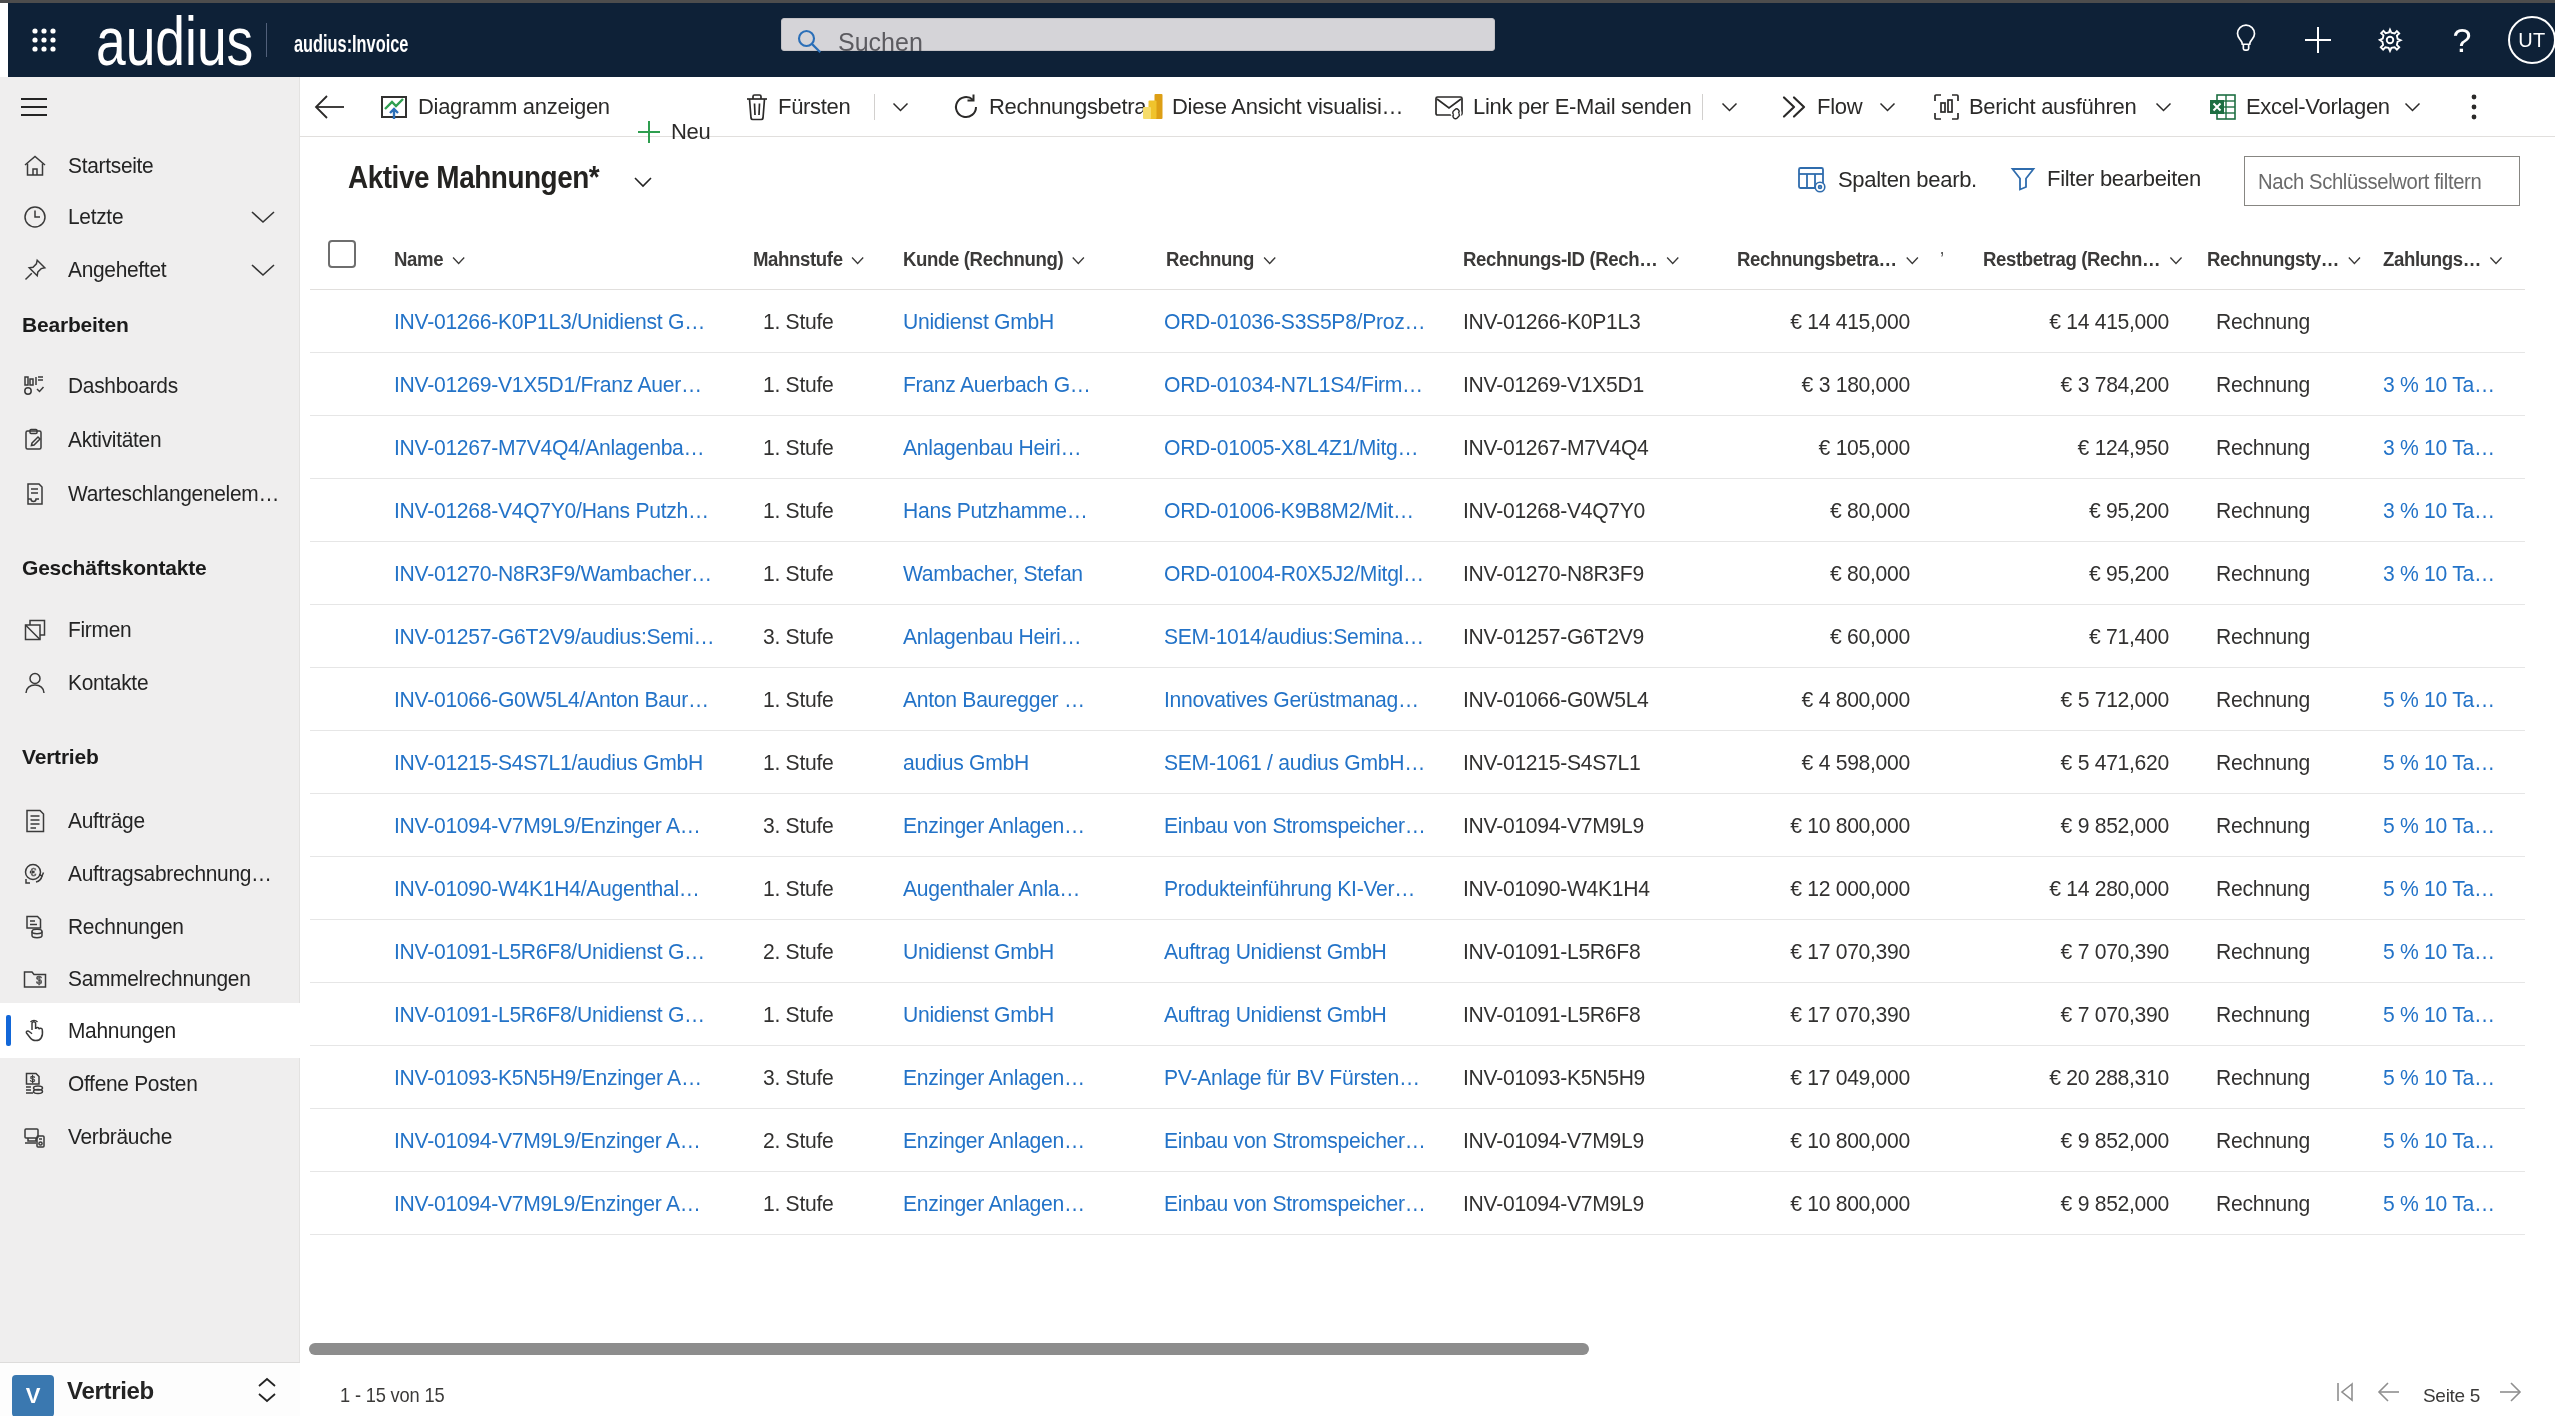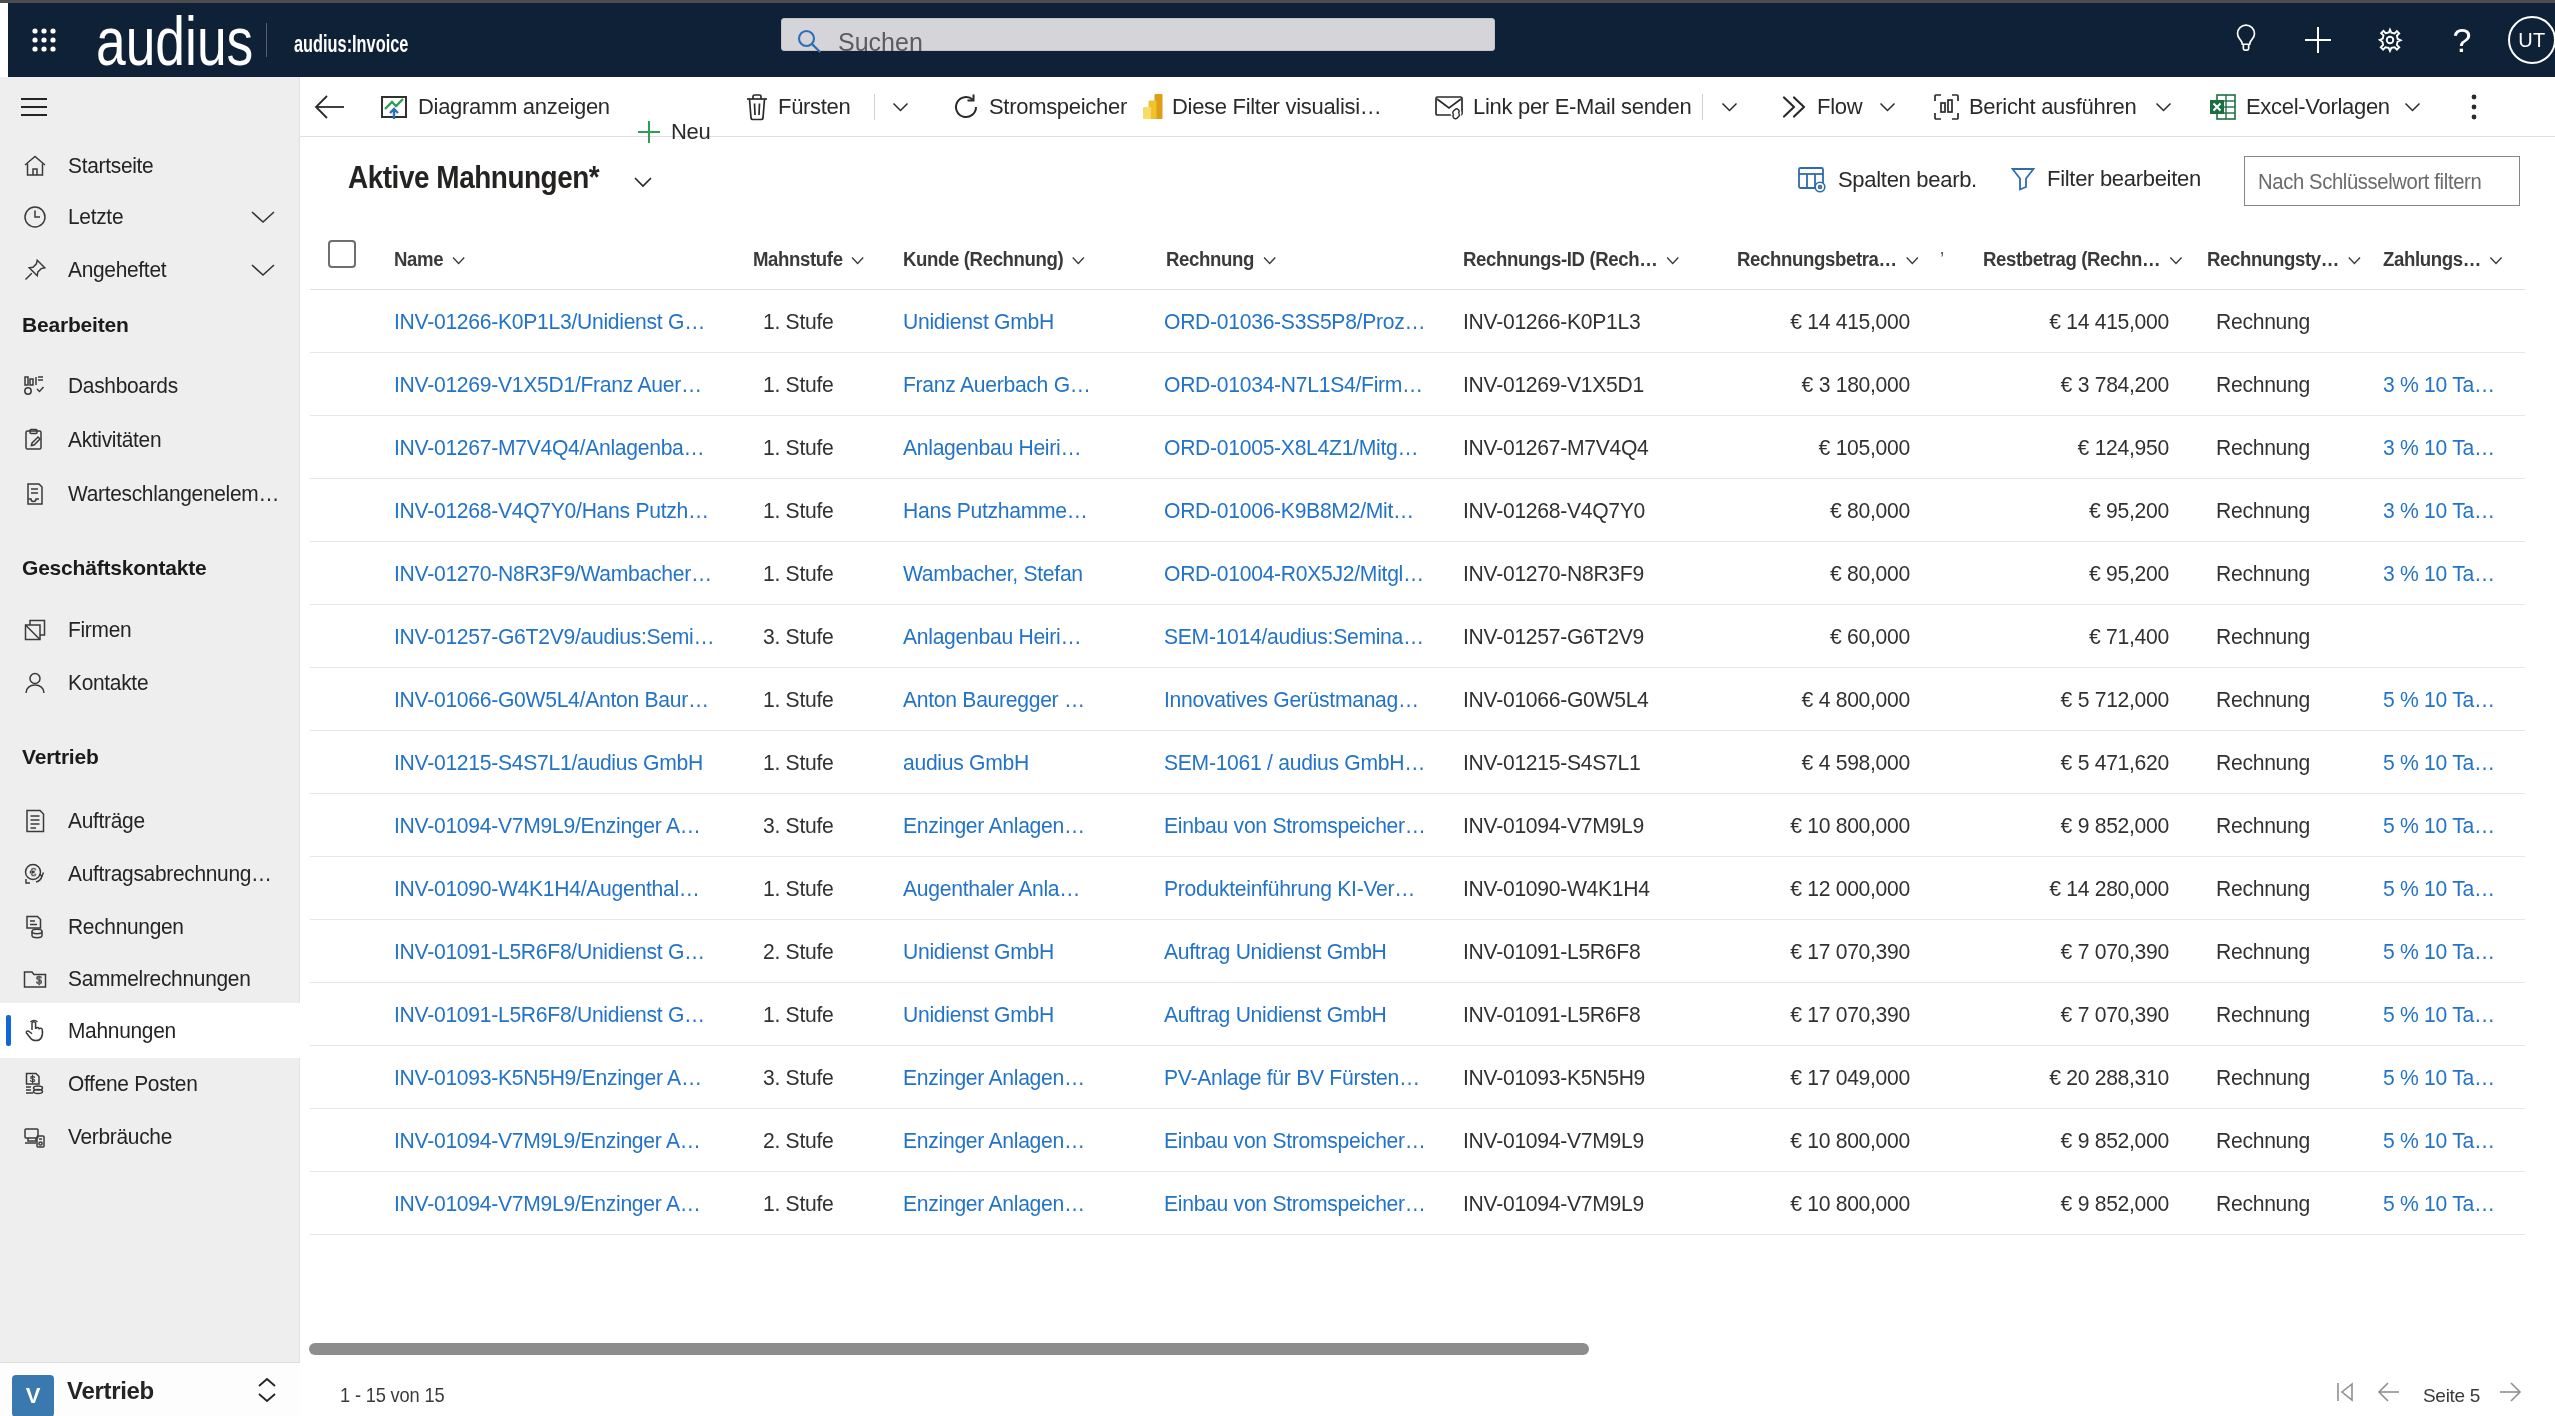--- a/index.html
+++ b/index.html
@@ -318,29 +318,29 @@
       <div class="cmd" style="left:892px;">
         <svg width="17" height="10" viewBox="0 0 17 10" fill="none" stroke="#2b2a29" stroke-width="1.5">
           <polyline points="1.5,1.5 8.5,8.5 15.5,1.5"></polyline>
         </svg>
       </div>
       <div class="cmd" style="left:952px;">
         <svg width="28" height="28" viewBox="0 0 28 28" fill="none" stroke="#2b2a29" stroke-width="2">
           <path d="M24 14 a10 10 0 1 1-3.2-7.3"></path>
           <polyline points="21.5,1.5 21.5,7.5 15.5,7.5" fill="none"></polyline>
         </svg>
-        <span>Stromspeicher</span>
+        <span>Rechnungsbetra</span>
       </div>
       <div class="cmd" style="left:1143px;">
         <svg width="20" height="25" viewBox="0 0 20 25" fill="none">
           <rect x="11.5" y="0" width="8" height="25" rx="1" fill="#dd9f15"></rect>
           <rect x="5.5" y="6.5" width="8" height="18.5" rx="1" fill="#f0c32c"></rect>
           <rect x="0" y="13" width="8" height="12" rx="1" fill="#f6dc6a"></rect>
         </svg>
-        <span>Diese Filter visualisi…</span>
+        <span>Diese Ansicht visualisi…</span>
       </div>
       <div class="cmd" style="left:1434px;">
         <svg width="30" height="26" viewBox="0 0 30 26" fill="none" stroke="#2b2a29" stroke-width="1.7">
           <rect x="2" y="3" width="26" height="18" rx="1.5"></rect>
           <polyline points="3,5 15,14 27,5"></polyline>
           <circle cx="22" cy="19" r="5.5" fill="#fff" stroke="none"></circle>
           <path d="M19.5 20.5 a2.4 2.4 0 0 1 0-3.4 l1.4-1.4 a2.4 2.4 0 0 1 3.4 3.4 M24.6 19.2 a2.4 2.4 0 0 1 0 3.4 l-1.4 1.4 a2.4 2.4 0 0 1-3.4-3.4" stroke-width="1.4"></path>
         </svg>
         <span>Link per E-Mail senden</span>
       </div>

